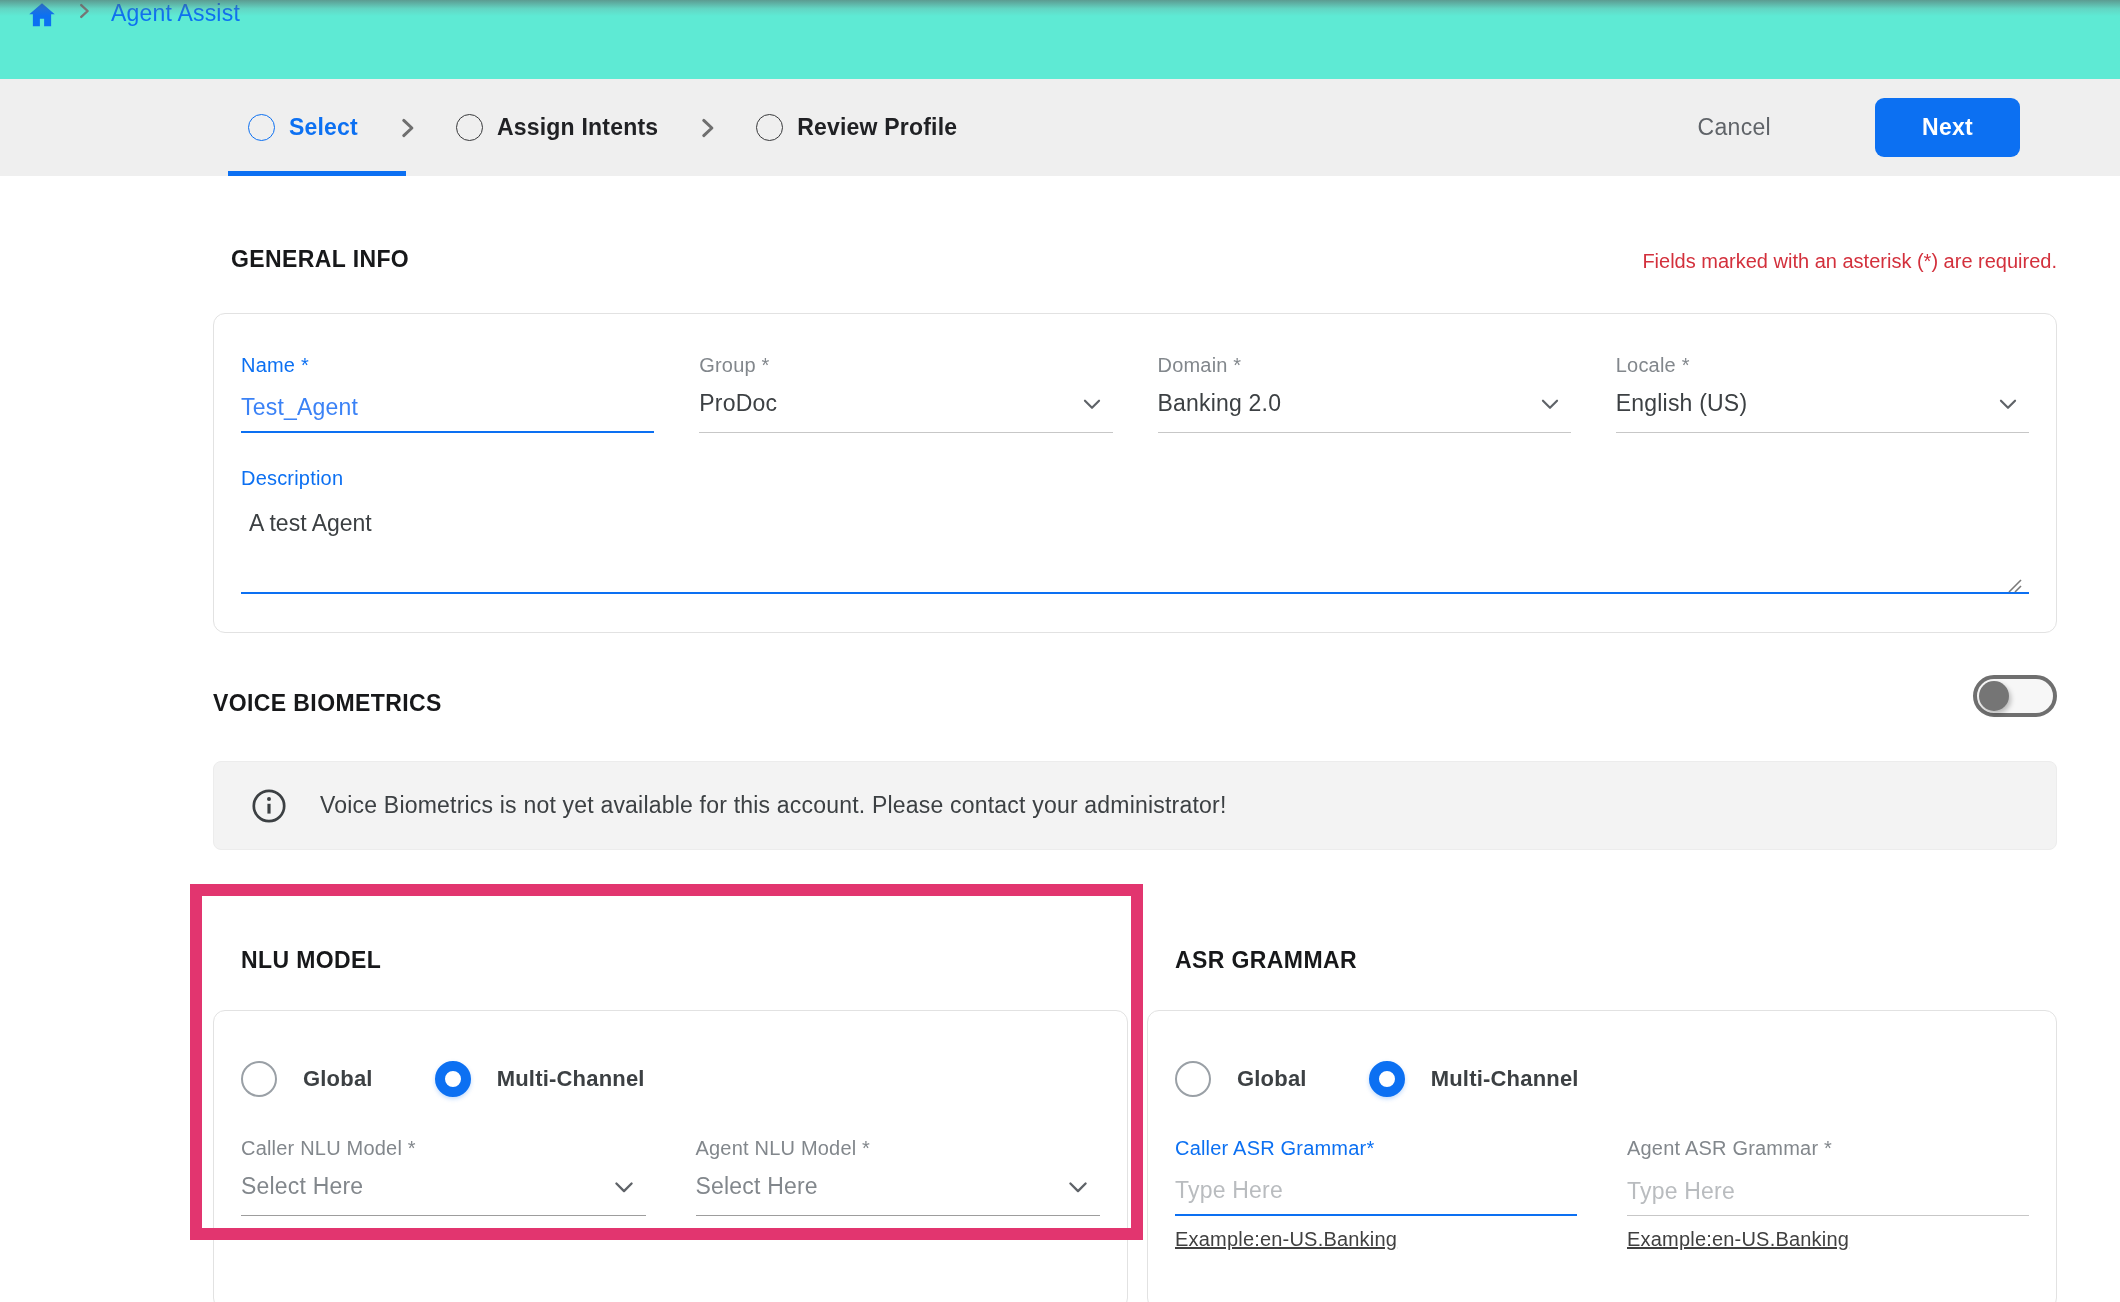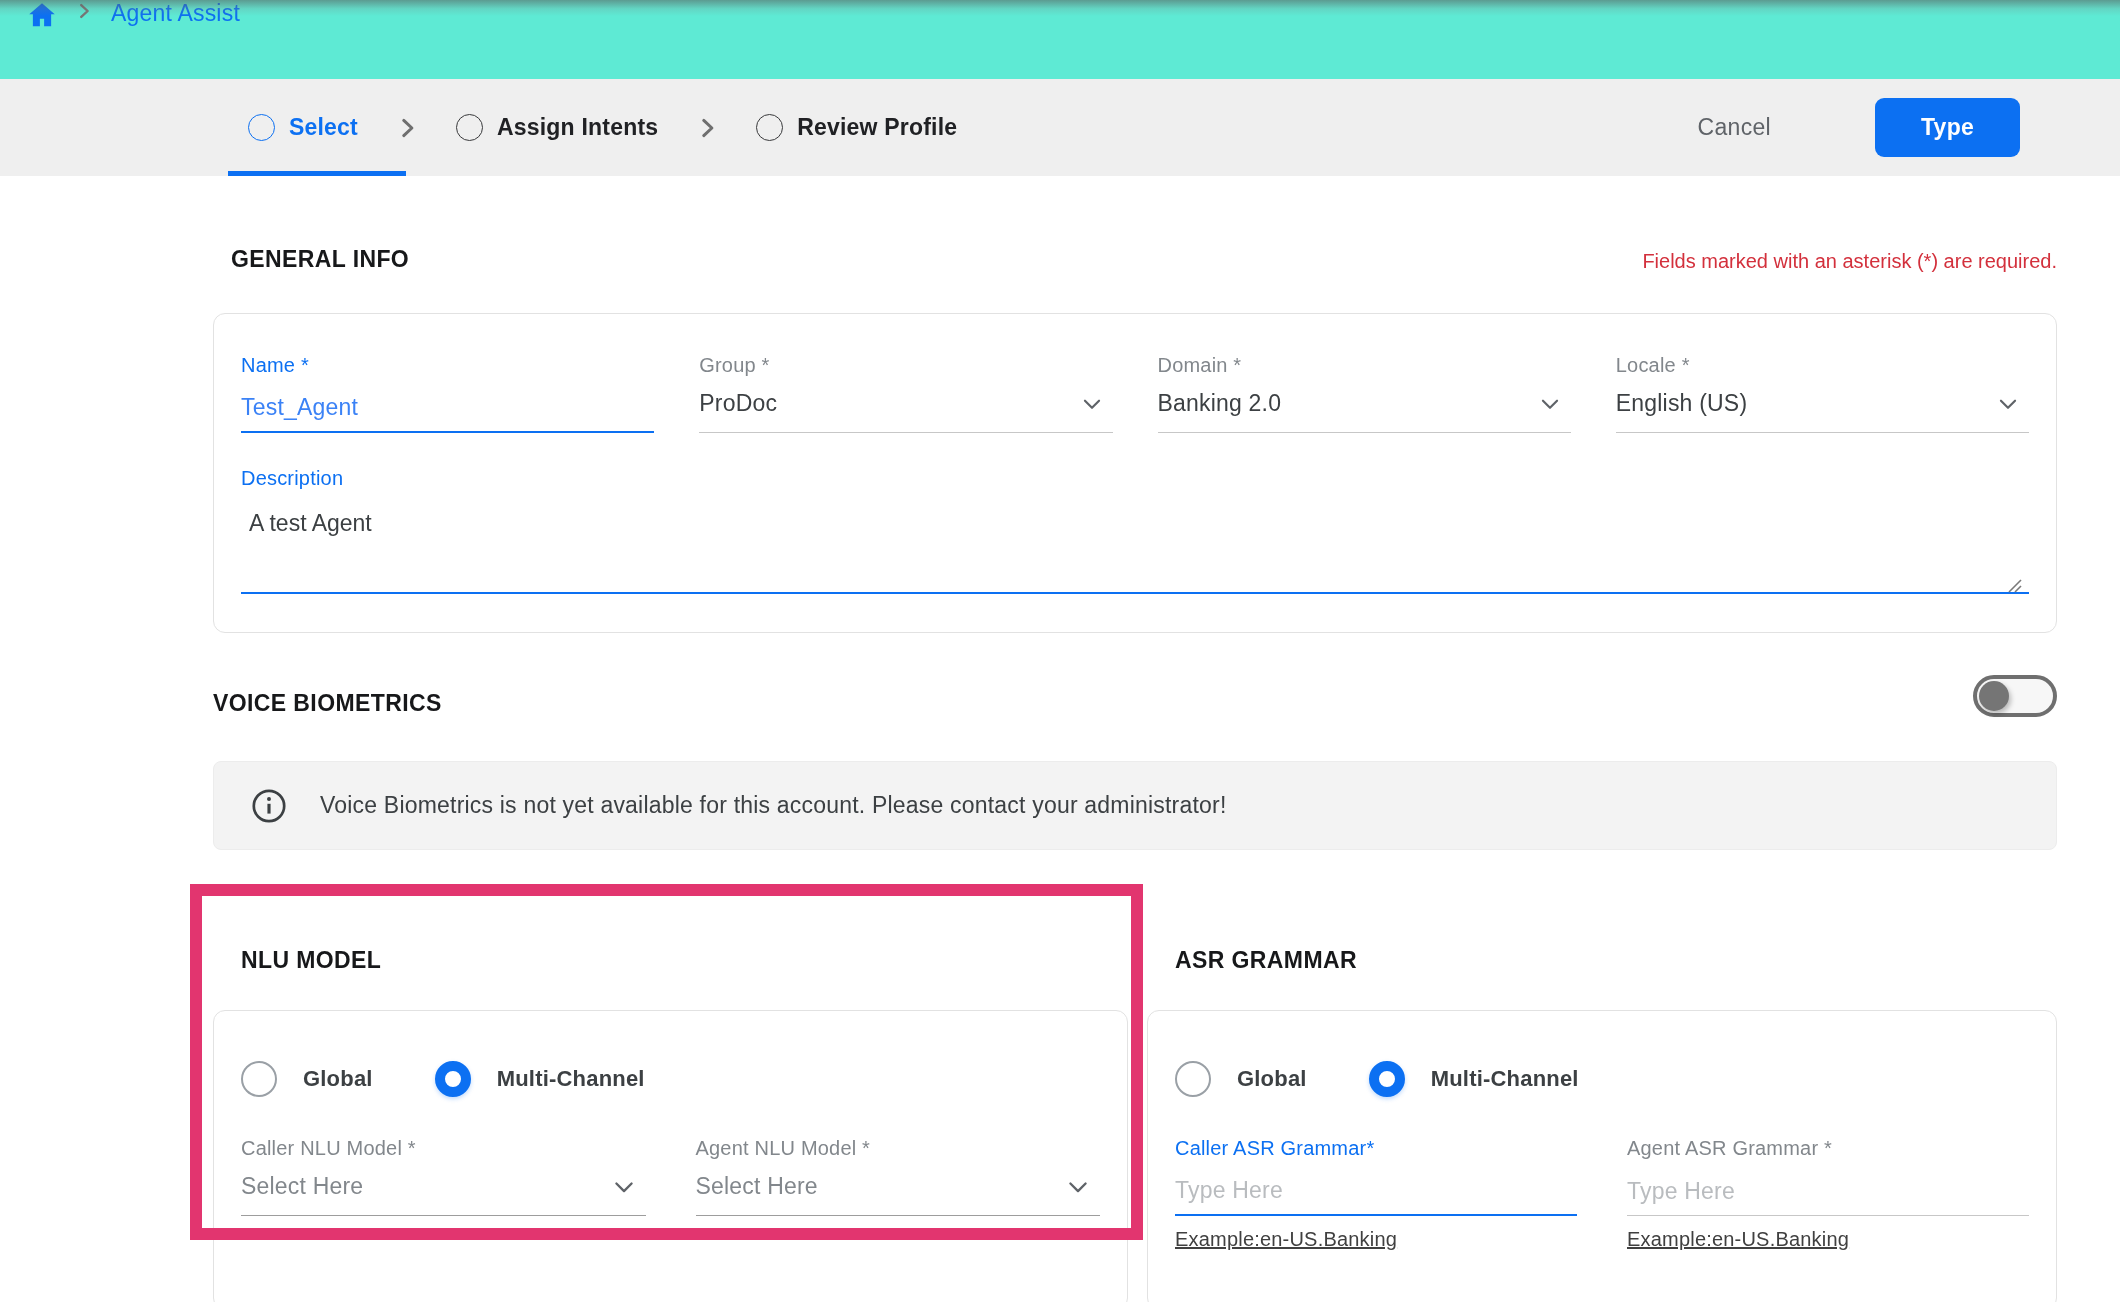--- a/index.html
+++ b/index.html
@@ -136,21 +136,21 @@
           </svg>
       </span>
       <div class="step">
         <span class="step-circle"></span>
         <span class="step-label">Review Profile</span>
       </div>
     </div>
     <div class="active-underline"></div>
     <div class="bar-actions">
       <button class="btn-cancel">Cancel</button>
-      <button class="btn-next">Type</button>
+      <button class="btn-next">Next</button>
     </div>
   </div>
 
   <div class="content">
 
     <div class="section-head-row">
       <div class="section-title indent">GENERAL INFO</div>
       <div class="required-note">Fields marked with an asterisk (*) are required.</div>
     </div>
 

